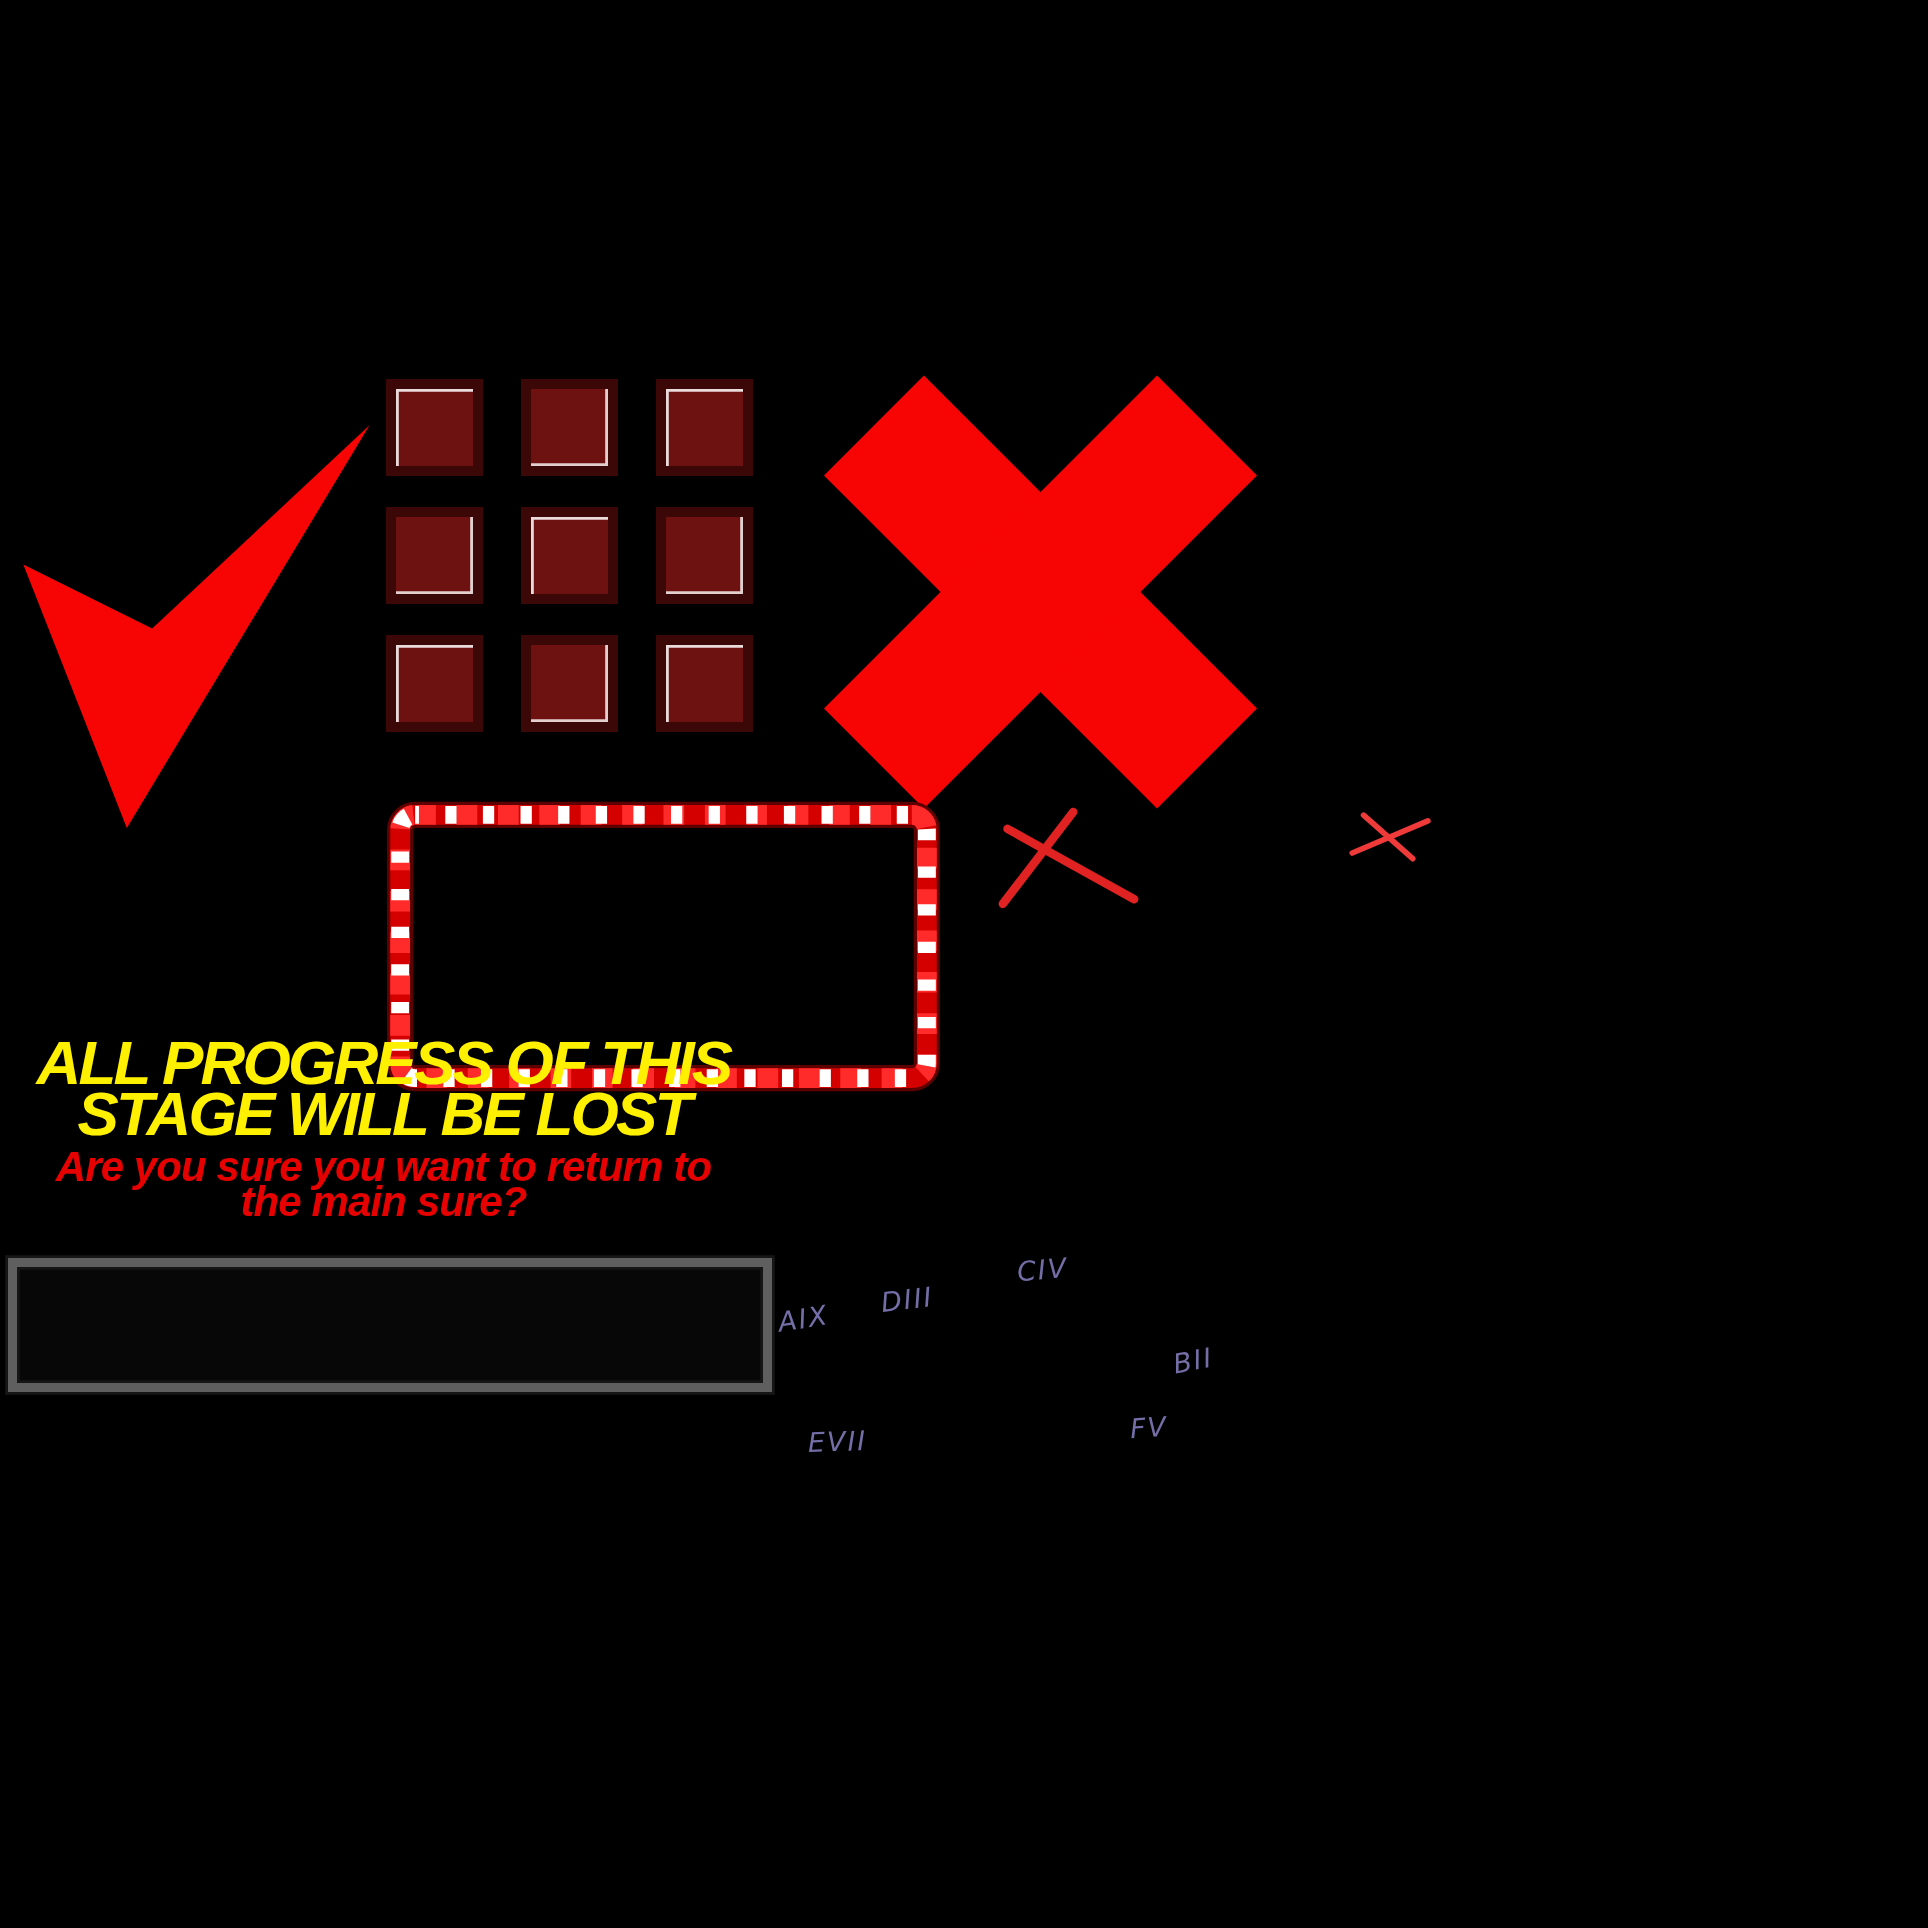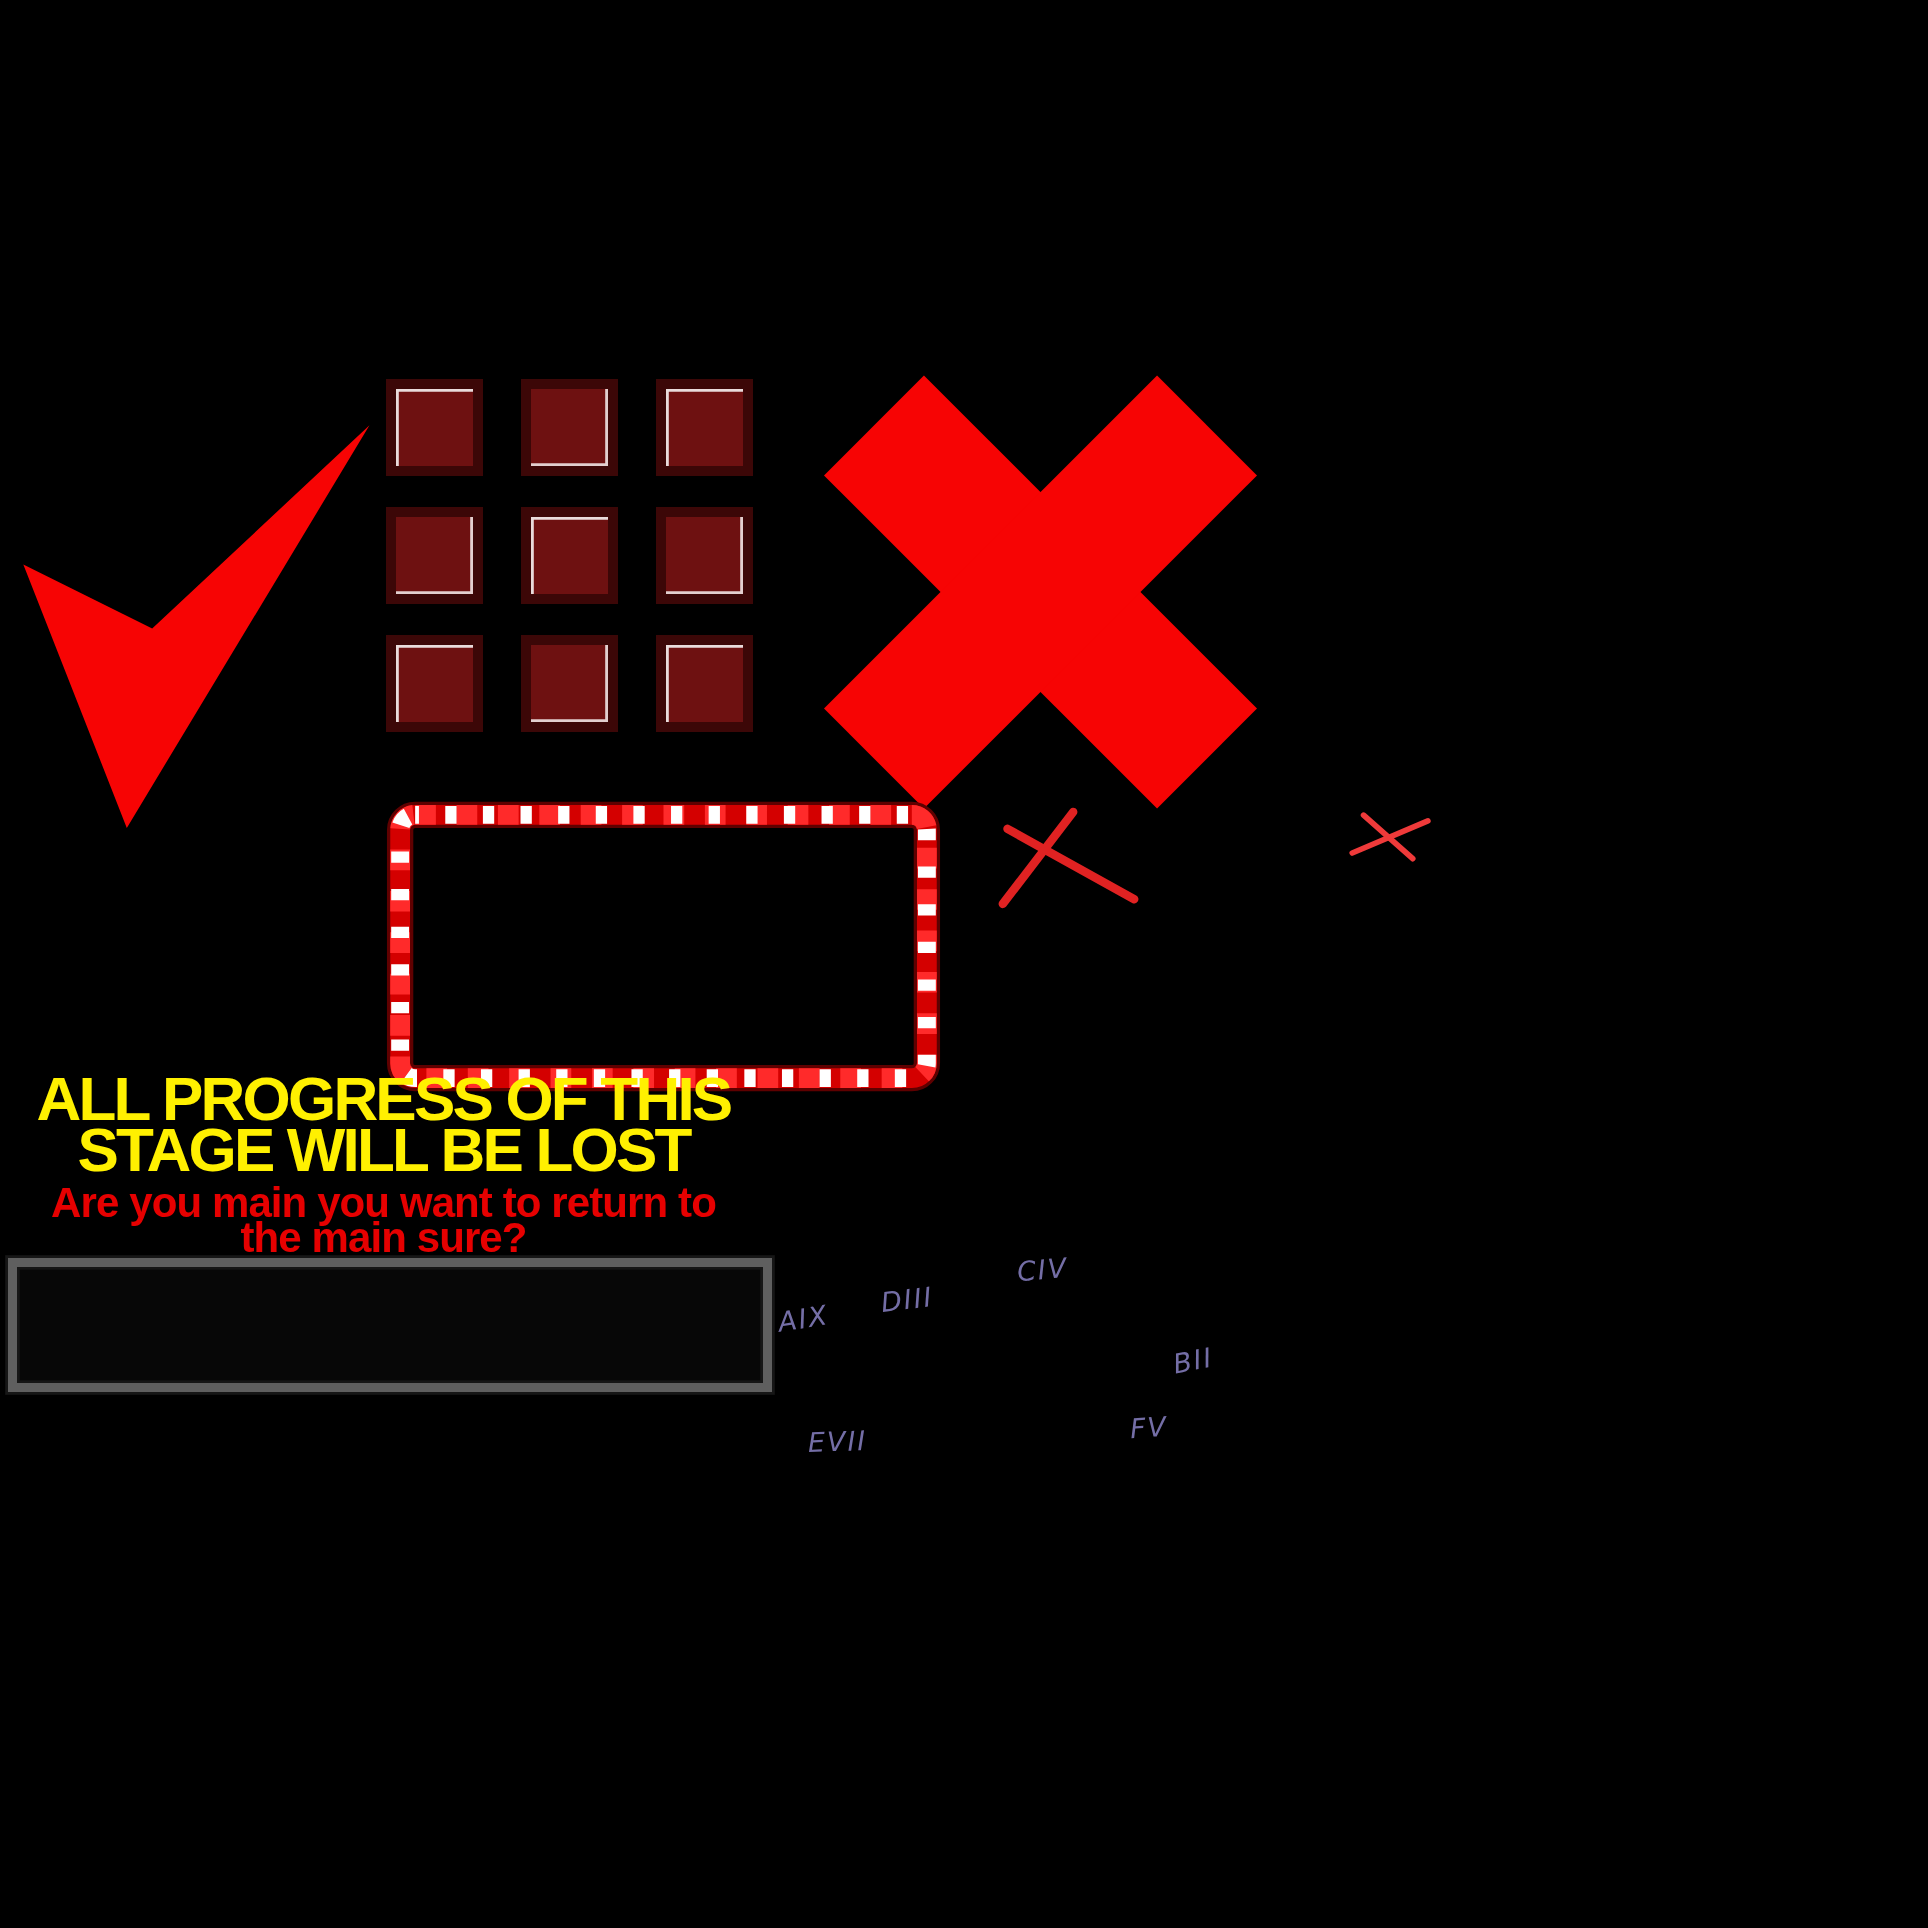--- a/index.html
+++ b/index.html
@@ -29,22 +29,23 @@
   .tile.hl-br{box-shadow:inset -2.8px -2.8px 0 rgba(255,255,255,.8);}
   
   .cross-svg{position:absolute;left:821px;top:363px;width:439px;height:458px;}
   
   .sketch-x-1{position:absolute;left:979px;top:796px;width:179px;height:122px;}
   .sketch-x-2{position:absolute;left:1339px;top:800px;width:104px;height:71px;}
   
   .rope-svg{position:absolute;left:381px;top:796px;width:565px;height:301px;}
   
   .msg-block{
-    position:absolute;left:0;top:1074px;width:767px;
+    position:absolute;left:0;top:1038px;width:767px;
     text-align:center;
+    font-style:italic;
   }
   .warn-line{
     color:#fff000;
     font-size:62px;
     font-weight:800;
     letter-spacing:-2.8px;
     line-height:.82;
     white-space:nowrap;
   }
   .quest-block{margin-top:9.4px;}
@@ -123,21 +124,21 @@
     <rect x="20" y="20" width="560" height="280" rx="16" fill="none" stroke="#5f0000" stroke-width="28"></rect>
     <rect x="20" y="20" width="560" height="280" rx="16" fill="none" stroke="#d40000" stroke-width="21"></rect>
     <rect x="20" y="20" width="560" height="280" rx="16" fill="none" stroke="#ff2a2a" stroke-width="21" stroke-dasharray="22 22"></rect>
     <rect x="20" y="20" width="560" height="280" rx="16" fill="none" stroke="#ffffff" stroke-width="19" stroke-dasharray="12 28" stroke-dashoffset="8"></rect>
   </svg>
 
   <div class="msg-block">
     <div class="warn-line">ALL PROGRESS OF THIS</div>
     <div class="warn-line">STAGE WILL BE LOST</div>
     <div class="quest-block">
-      <div class="quest-line">Are you main you want to return to</div>
+      <div class="quest-line">Are you sure you want to return to</div>
       <div class="quest-line">the main sure?</div>
     </div>
   </div>
 
   <div class="frame-box"></div>
 
   <span class="ann ann-aix">AIX</span>
   <span class="ann ann-diii">DIII</span>
   <span class="ann ann-civ">CIV</span>
   <span class="ann ann-bii">BII</span>

